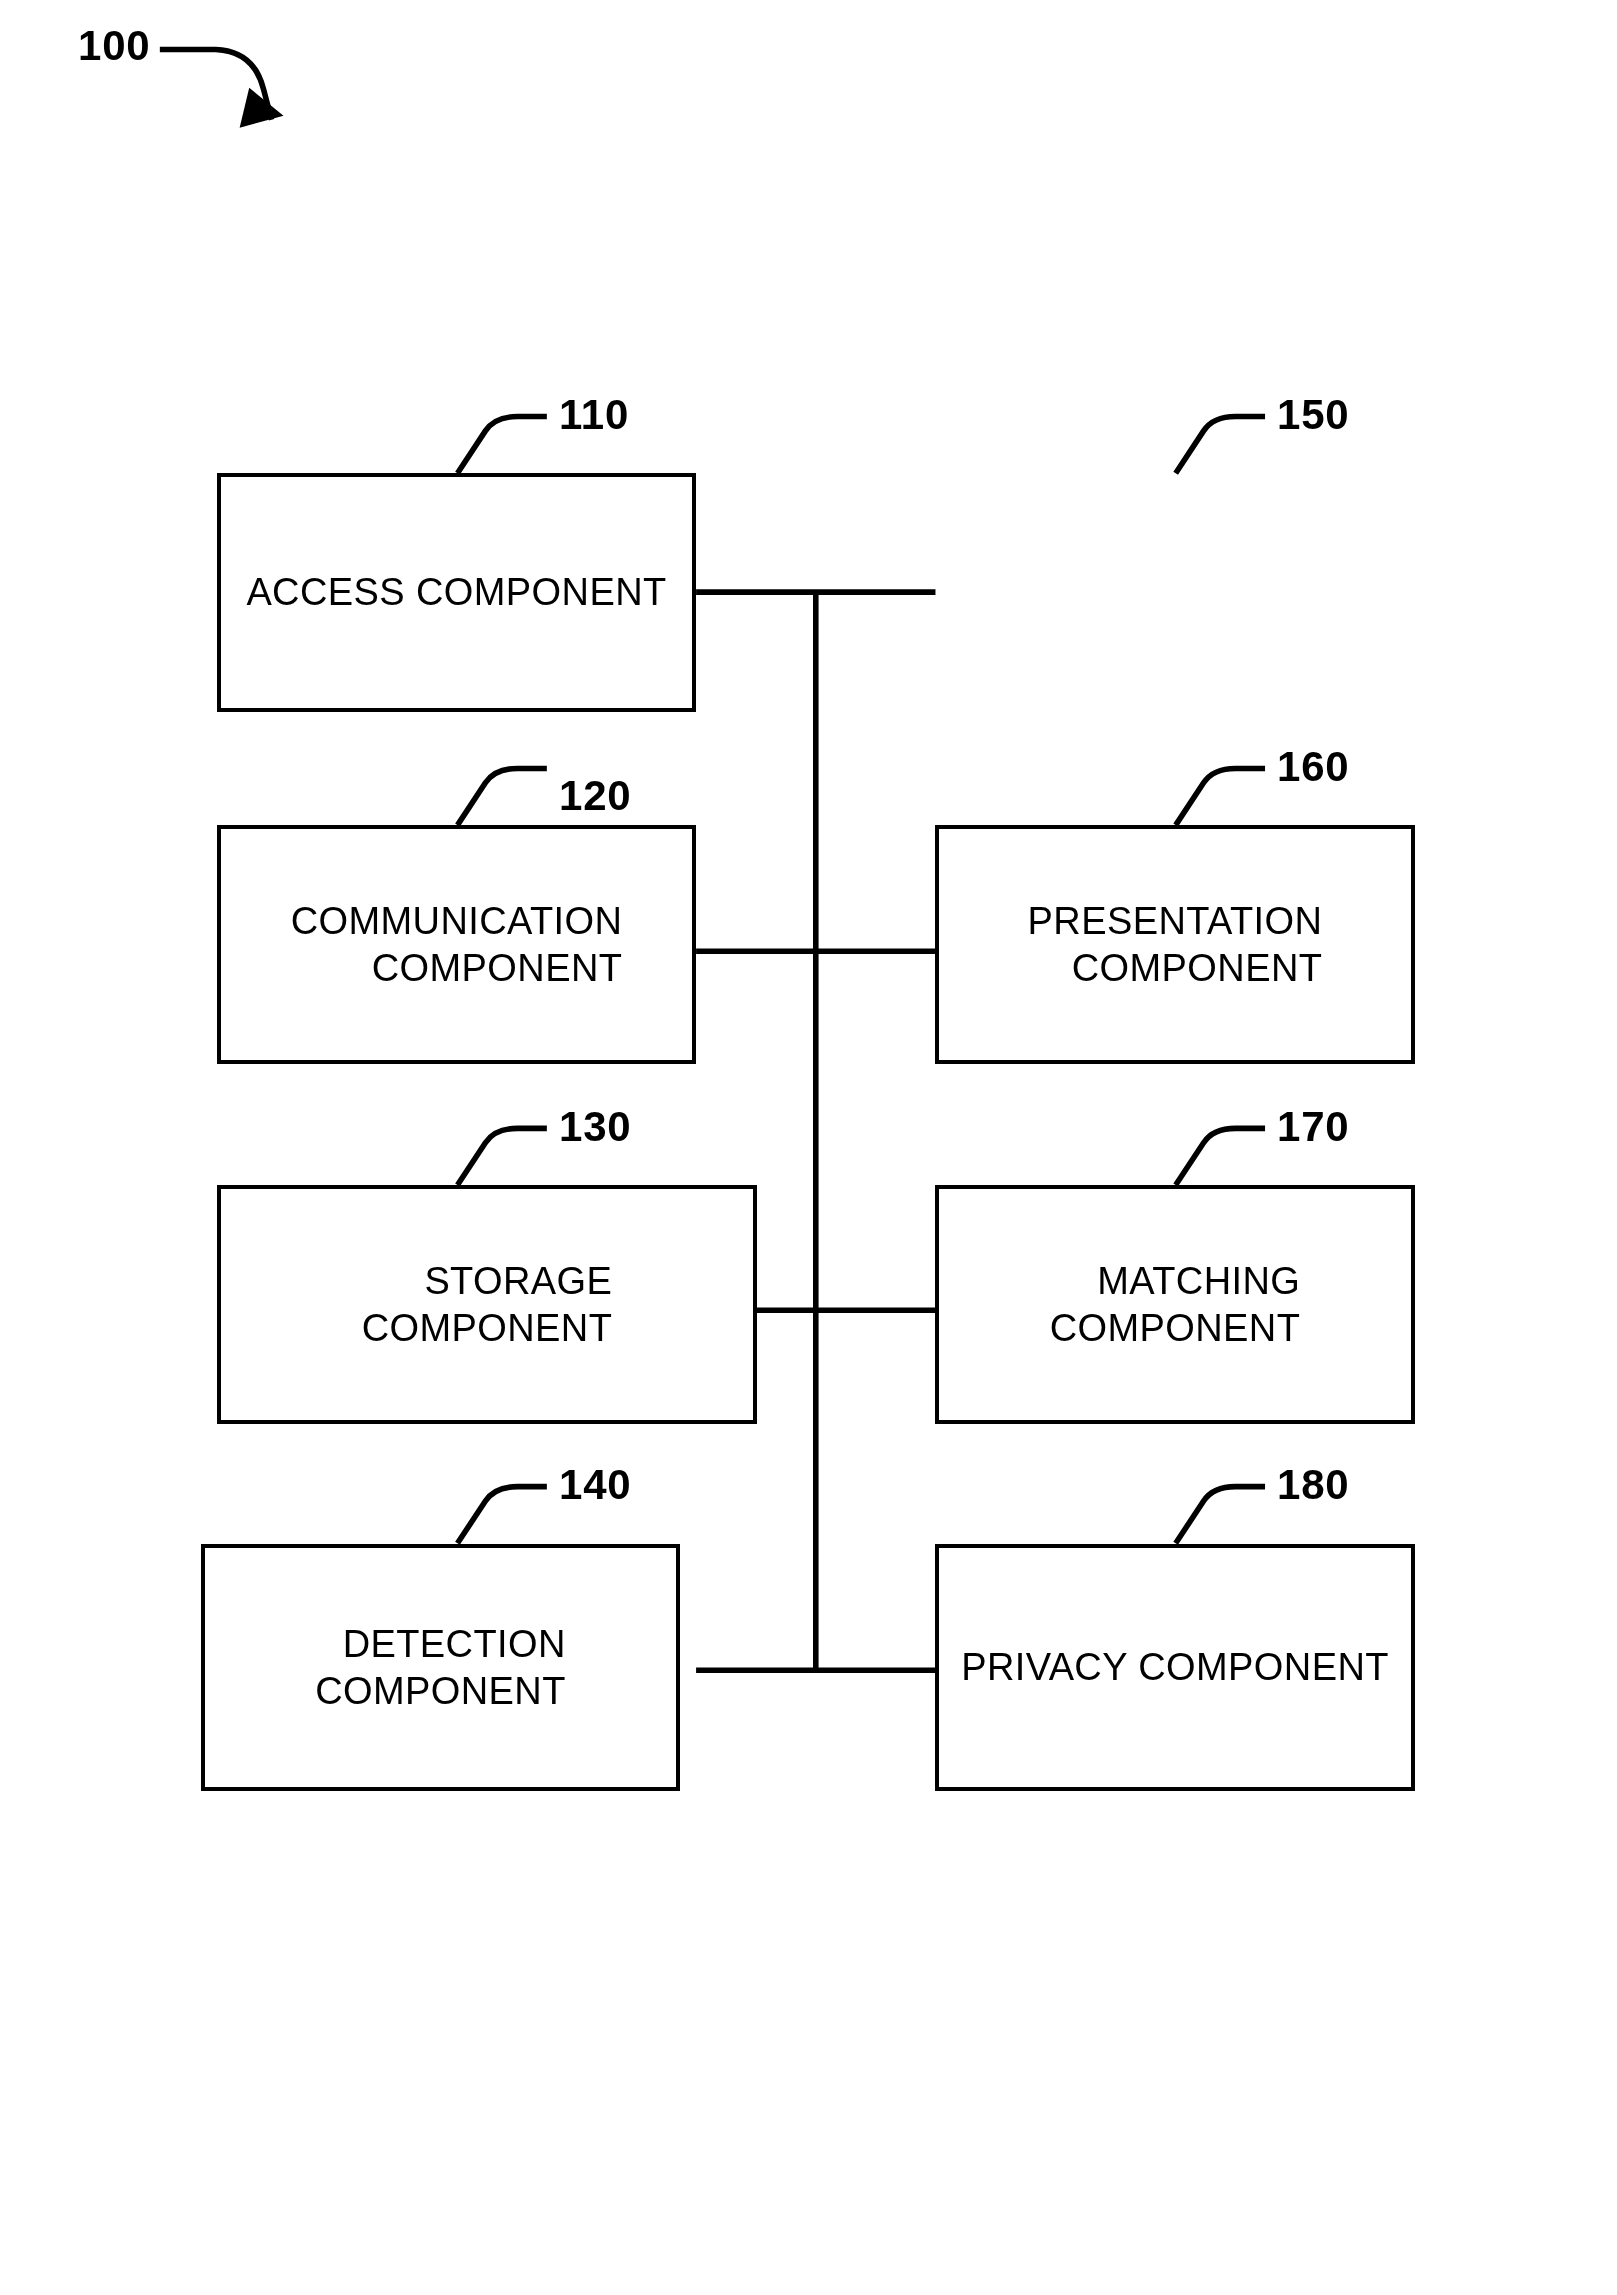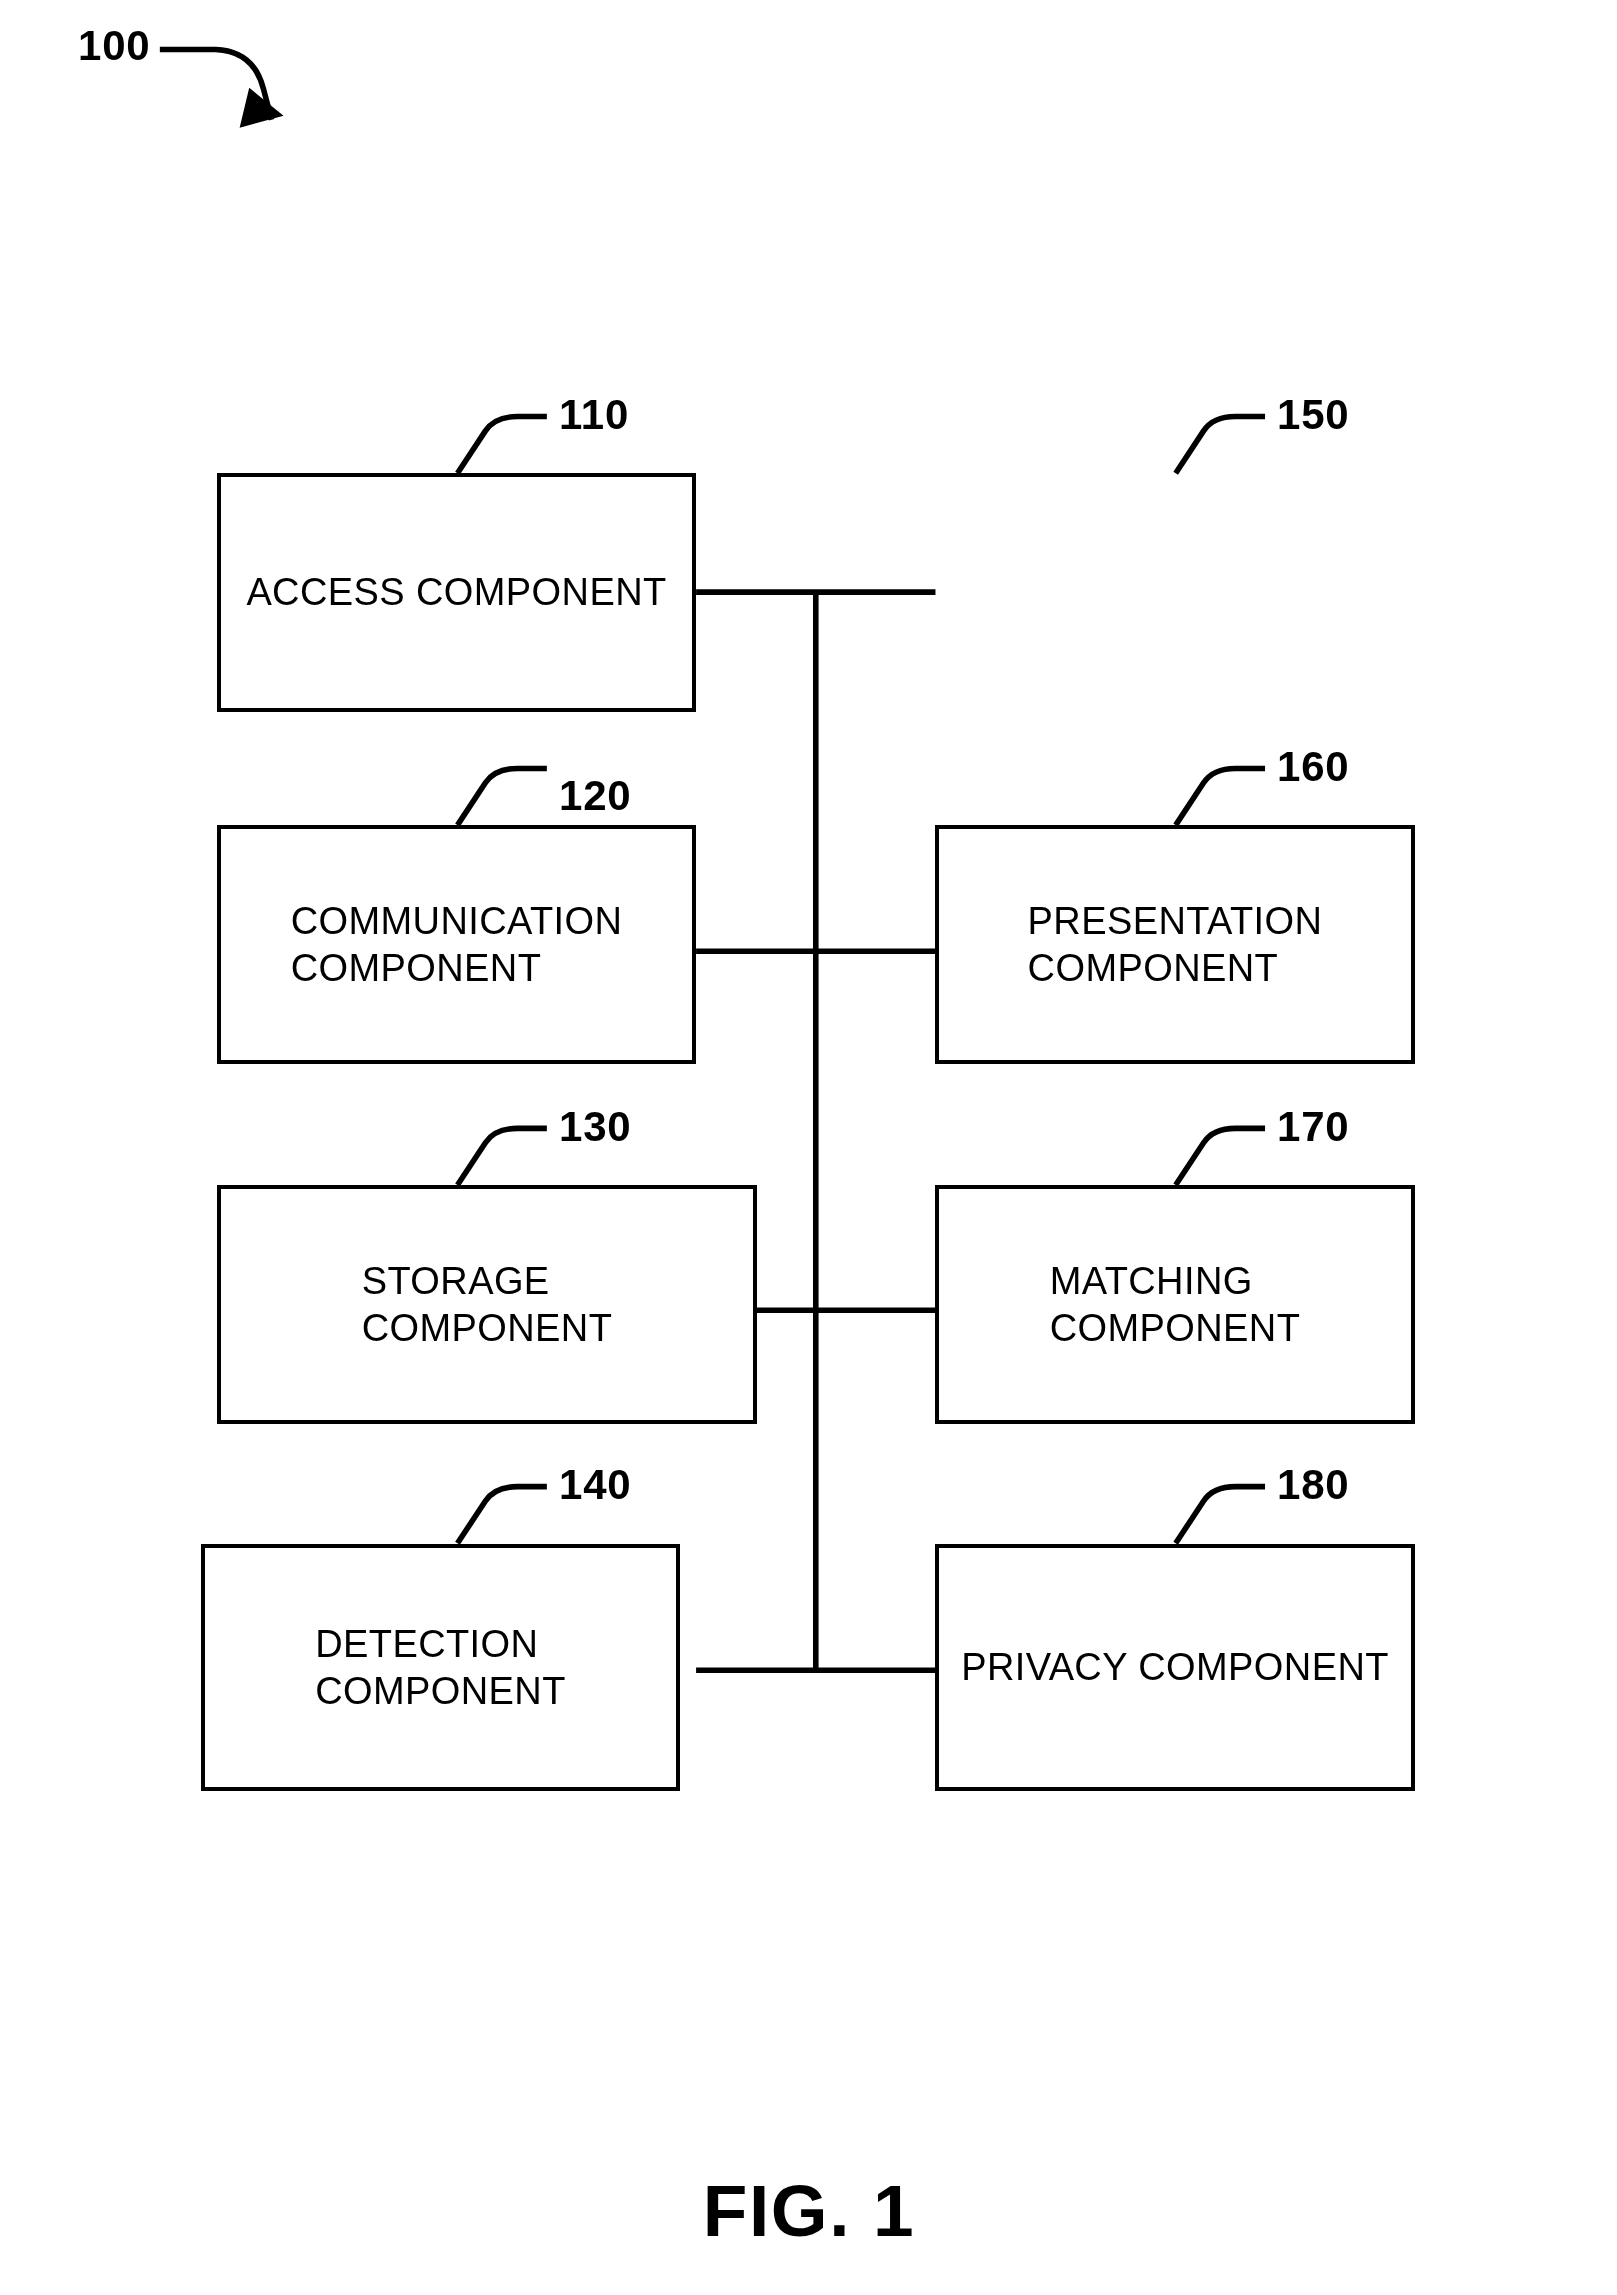--- a/index.html
+++ b/index.html
@@ -31,21 +31,21 @@
     pointer-events: none;
   }
   .box {
     position: absolute;
     box-sizing: border-box;
     border: 4px solid #000000;
     background: #ffffff;
     display: flex;
     align-items: center;
     justify-content: center;
-    text-align: left;
+    text-align: right;
   }
   .box-label {
     font-size: 38px;
     line-height: 1.22;
     letter-spacing: 0.4px;
     color: #000000;
     white-space: pre-line;
     font-weight: 400;
   }
   .ref-num {
@@ -143,16 +143,15 @@
 
   <div class="box" style="left:935px; top:1185px; width:480px; height:239px;">
     <span class="box-label">MATCHING
 COMPONENT</span>
   </div>
 
   <div class="box" style="left:935px; top:1544px; width:480px; height:247px;">
     <span class="box-label">PRIVACY COMPONENT</span>
   </div>
 
-  <div class="fig-caption">FIG. 1</div>
 
 </div>
 
 
 </body></html>

